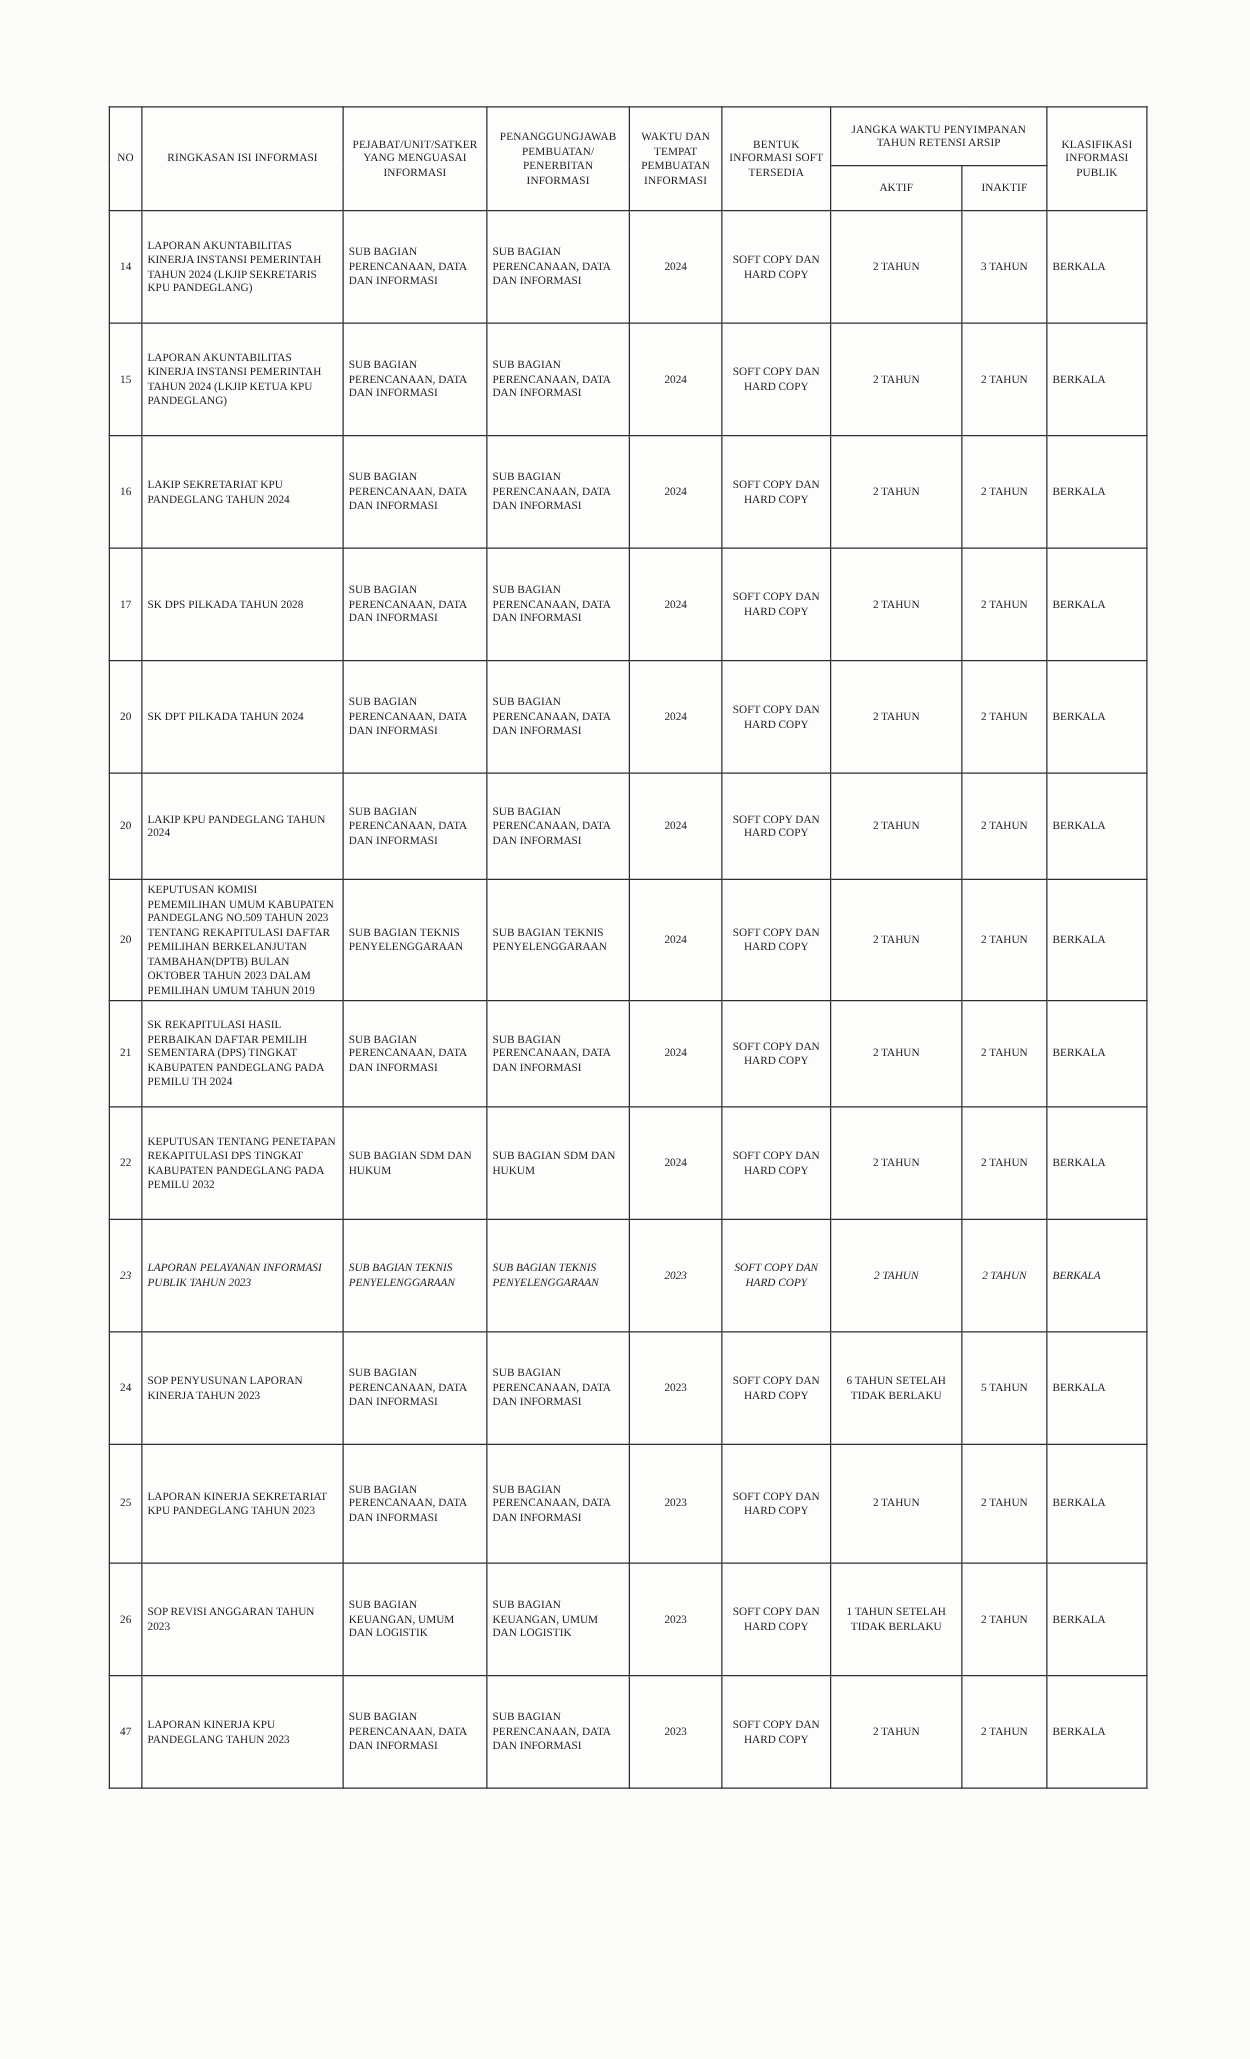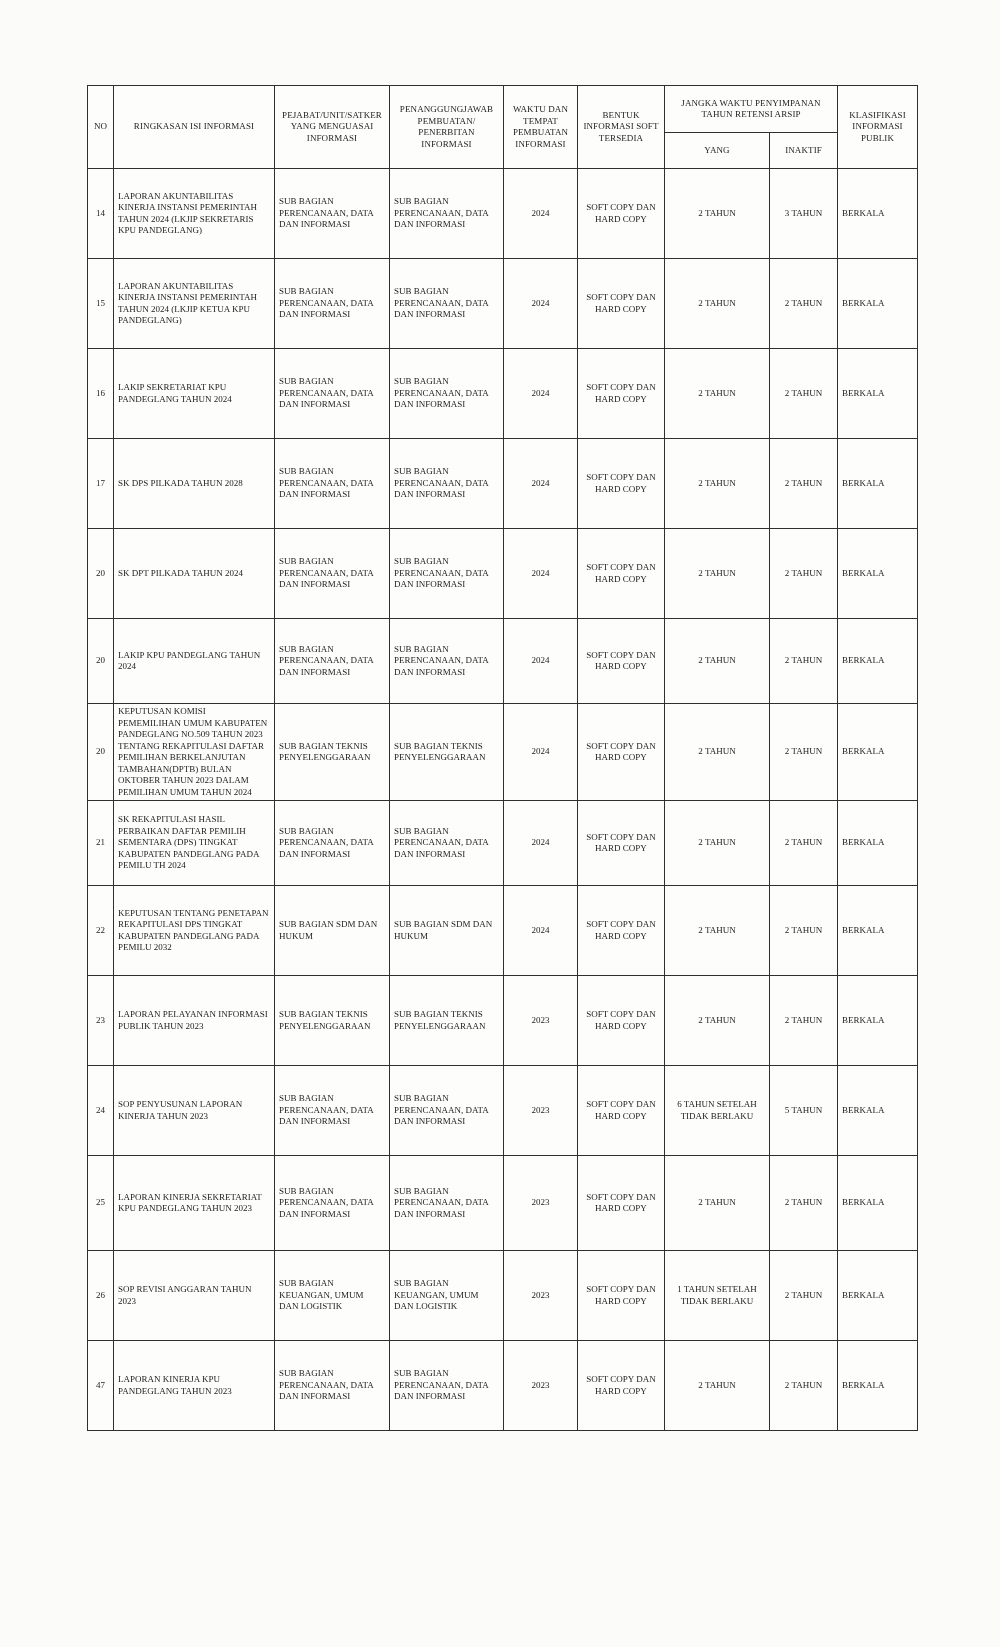--- a/index.html
+++ b/index.html
@@ -52,21 +52,21 @@
         <th rowspan="2">NO</th>
         <th rowspan="2">RINGKASAN ISI INFORMASI</th>
         <th rowspan="2">PEJABAT/UNIT/SATKER YANG MENGUASAI INFORMASI</th>
         <th rowspan="2">PENANGGUNGJAWAB PEMBUATAN/ PENERBITAN INFORMASI</th>
         <th rowspan="2">WAKTU DAN TEMPAT PEMBUATAN INFORMASI</th>
         <th rowspan="2">BENTUK INFORMASI SOFT TERSEDIA</th>
         <th colspan="2">JANGKA WAKTU PENYIMPANAN TAHUN RETENSI ARSIP</th>
         <th rowspan="2">KLASIFIKASI INFORMASI PUBLIK</th>
       </tr>
       <tr class="h2">
-        <th>YANG</th>
+        <th>AKTIF</th>
         <th>INAKTIF</th>
       </tr>
     </thead>
     <tbody id="rows">
         <tr style="height: 90px;">
           <td class="c-center">14</td>
           <td class="c-left">LAPORAN AKUNTABILITAS KINERJA INSTANSI PEMERINTAH TAHUN 2024 (LKJIP SEKRETARIS KPU PANDEGLANG)</td>
           <td class="c-left">SUB BAGIAN PERENCANAAN, DATA DAN INFORMASI</td>
           <td class="c-left">SUB BAGIAN PERENCANAAN, DATA DAN INFORMASI</td>
           <td class="c-center">2024</td>
@@ -125,21 +125,21 @@
           <td class="c-left">SUB BAGIAN PERENCANAAN, DATA DAN INFORMASI</td>
           <td class="c-left">SUB BAGIAN PERENCANAAN, DATA DAN INFORMASI</td>
           <td class="c-center">2024</td>
           <td class="c-center">SOFT COPY DAN HARD COPY</td>
           <td class="c-center">2 TAHUN</td>
           <td class="c-center">2 TAHUN</td>
           <td class="c-left">BERKALA</td>
         </tr>
         <tr style="height: 95px;">
           <td class="c-center">20</td>
-          <td class="c-left">KEPUTUSAN KOMISI PEMEMILIHAN UMUM KABUPATEN PANDEGLANG NO.509 TAHUN 2023 TENTANG REKAPITULASI DAFTAR PEMILIHAN BERKELANJUTAN TAMBAHAN(DPTB) BULAN OKTOBER TAHUN 2023 DALAM PEMILIHAN UMUM TAHUN 2024</td>
+          <td class="c-left">KEPUTUSAN KOMISI PEMEMILIHAN UMUM KABUPATEN PANDEGLANG NO.509 TAHUN 2023 TENTANG REKAPITULASI DAFTAR PEMILIHAN BERKELANJUTAN TAMBAHAN(DPTB) BULAN OKTOBER TAHUN 2023 DALAM PEMILIHAN UMUM TAHUN 2019</td>
           <td class="c-left">SUB BAGIAN TEKNIS PENYELENGGARAAN</td>
           <td class="c-left">SUB BAGIAN TEKNIS PENYELENGGARAAN</td>
           <td class="c-center">2024</td>
           <td class="c-center">SOFT COPY DAN HARD COPY</td>
           <td class="c-center">2 TAHUN</td>
           <td class="c-center">2 TAHUN</td>
           <td class="c-left">BERKALA</td>
         </tr>
         <tr style="height: 85px;">
           <td class="c-center">21</td>
@@ -156,21 +156,21 @@
           <td class="c-center">22</td>
           <td class="c-left">KEPUTUSAN TENTANG PENETAPAN REKAPITULASI DPS TINGKAT KABUPATEN PANDEGLANG PADA PEMILU 2032</td>
           <td class="c-left">SUB BAGIAN SDM DAN HUKUM</td>
           <td class="c-left">SUB BAGIAN SDM DAN HUKUM</td>
           <td class="c-center">2024</td>
           <td class="c-center">SOFT COPY DAN HARD COPY</td>
           <td class="c-center">2 TAHUN</td>
           <td class="c-center">2 TAHUN</td>
           <td class="c-left">BERKALA</td>
         </tr>
-        <tr style="height: 90px;">
+        <tr style="height: 90px; font-style: italic;">
           <td class="c-center">23</td>
           <td class="c-left">LAPORAN PELAYANAN INFORMASI PUBLIK TAHUN 2023</td>
           <td class="c-left">SUB BAGIAN TEKNIS PENYELENGGARAAN</td>
           <td class="c-left">SUB BAGIAN TEKNIS PENYELENGGARAAN</td>
           <td class="c-center">2023</td>
           <td class="c-center">SOFT COPY DAN HARD COPY</td>
           <td class="c-center">2 TAHUN</td>
           <td class="c-center">2 TAHUN</td>
           <td class="c-left">BERKALA</td>
         </tr>

